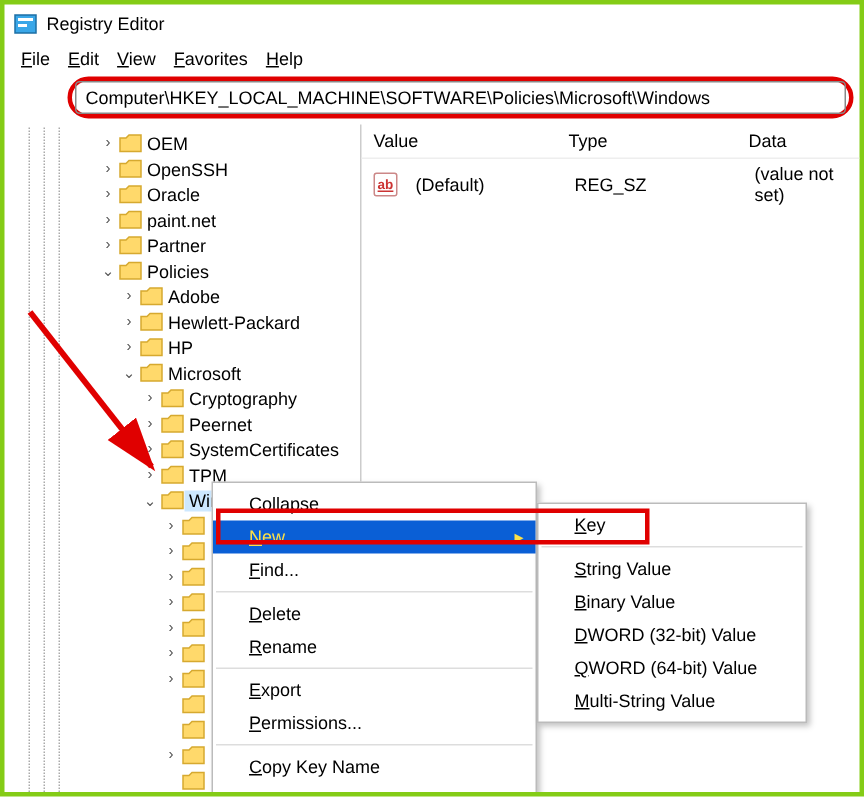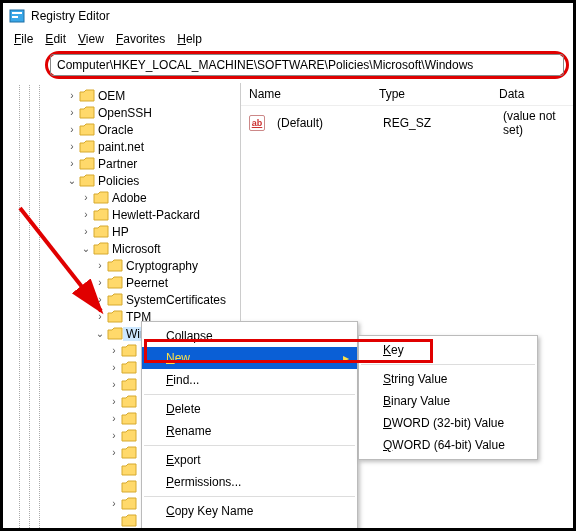--- a/index.html
+++ b/index.html
@@ -1,17 +1,17 @@
 <!DOCTYPE html>
 <html><head>
 <meta charset="utf-8">
 <style>
 * { box-sizing: border-box; margin: 0; padding: 0; font-family: "Segoe UI", Tahoma, sans-serif; font-size: 12px; }
 body { background: #fff; }
-.frame { width: 576px; height: 531px; border: 3px solid #000000; position: relative; overflow: hidden; background: #fff; }
+.frame { width: 576px; height: 531px; border: 3px solid #84cc16; position: relative; overflow: hidden; background: #fff; }
 .titlebar { height: 26px; display: flex; align-items: center; padding: 0 6px; gap: 6px; }
 .title-icon svg { display: block; }
 .menubar { height: 20px; display: flex; align-items: center; gap: 2px; padding: 0 6px; }
 .menu-item { padding: 0 5px; cursor: default; }
 .menu-item span { text-decoration: underline; text-decoration-thickness: 1px; }
 .menu-item .nu { text-decoration: none; text-align: center; }
 .addrwrap { padding: 2px 4px 4px 4px; margin-left: 38px; }
 .addrbar { border: 1px solid #888; border-radius: 3px; padding: 3px 6px; font-size: 12px; }
 .addr-highlight { border: 3px solid #e00000; border-radius: 14px; padding: 0 2px; }
 .content { display: flex; height: calc(100% - 26px - 20px - 30px); }
@@ -344,21 +344,21 @@
         </div>
         <div class="node">
           <span class="indent" style="width: 104px;"></span>
           <span class="tw"></span>
           <span class="fold"></span>
           <span class="lbl"></span>
         </div>
       </div>
     <div class="details">
       <div class="det-head">
-        <div class="det-col col-name">Name</div>
+        <div class="det-col col-name">Value</div>
         <div class="det-col col-type">Type</div>
         <div class="det-col col-data">Data</div>
       </div>
       <div class="det-row">
         <span class="det-icon">ab</span>
         <div class="det-col" style="width:106px">(Default)</div>
         <div class="det-col col-type">REG_SZ</div>
         <div class="det-col col-data">(value not set)</div>
       </div>
     </div>
@@ -391,17 +391,18 @@
     <div class="ctx-item"><span class="ul">G</span><span>o to HKEY_CURRENT_USER</span></div>
   </div>
 
   <div class="ctxmenu sub">
     <div class="ctx-item"><span class="ul">K</span><span>ey</span></div>
     <div class="ctx-sep"></div>
     <div class="ctx-item"><span class="ul">S</span><span>tring Value</span></div>
     <div class="ctx-item"><span class="ul">B</span><span>inary Value</span></div>
     <div class="ctx-item"><span class="ul">D</span><span>WORD (32-bit) Value</span></div>
     <div class="ctx-item"><span class="ul">Q</span><span>WORD (64-bit) Value</span></div>
+    <div class="ctx-item"><span class="ul">M</span><span>ulti-String Value</span></div>
   </div>
 
   <div class="red-box" style="left:141px; top:336px; width:289px; height:24px;"></div>
 
 </div>
 
 </body></html>

